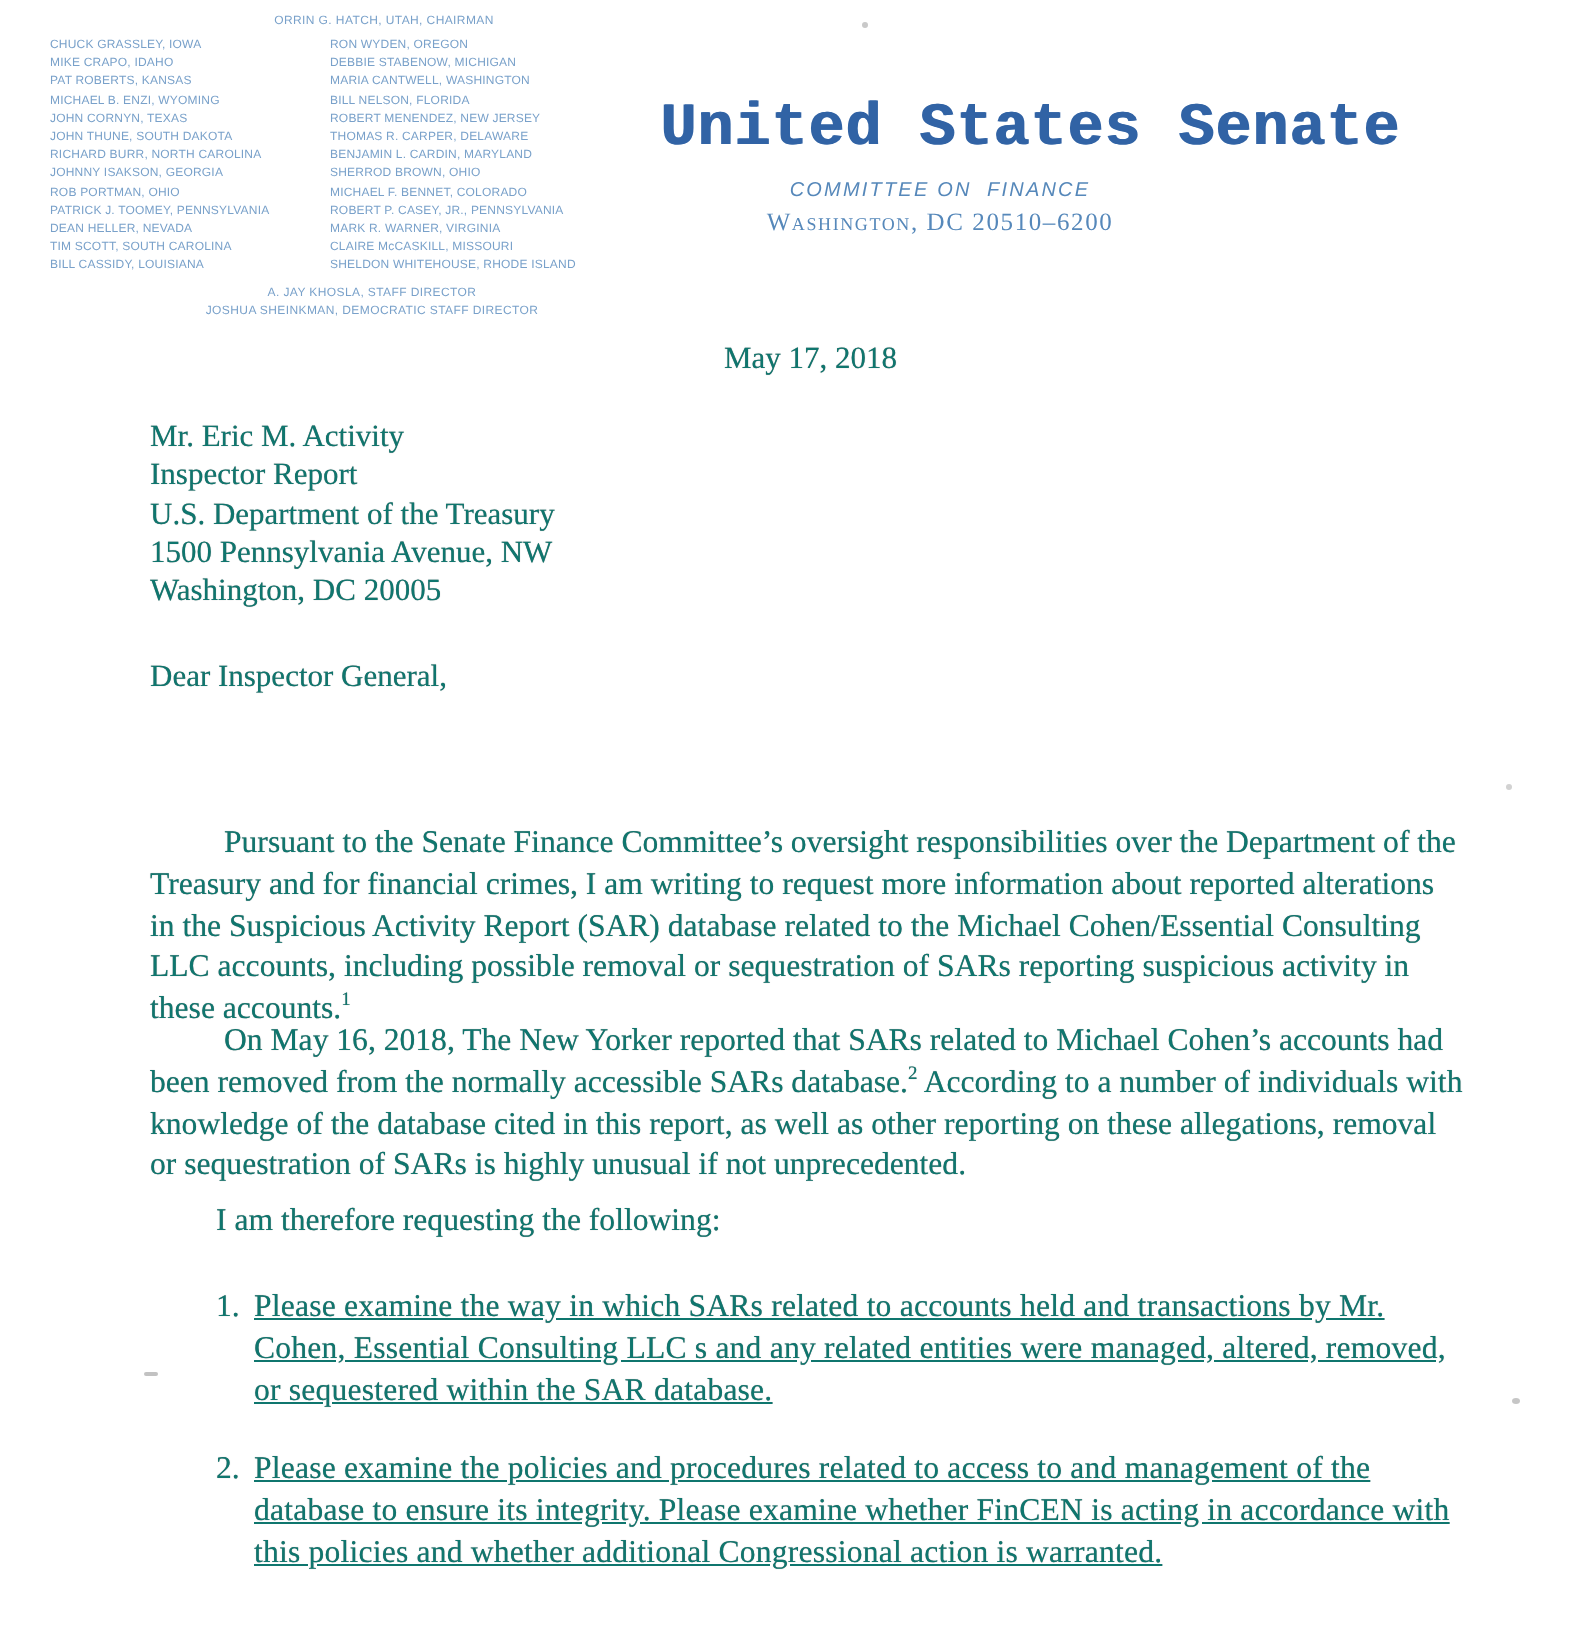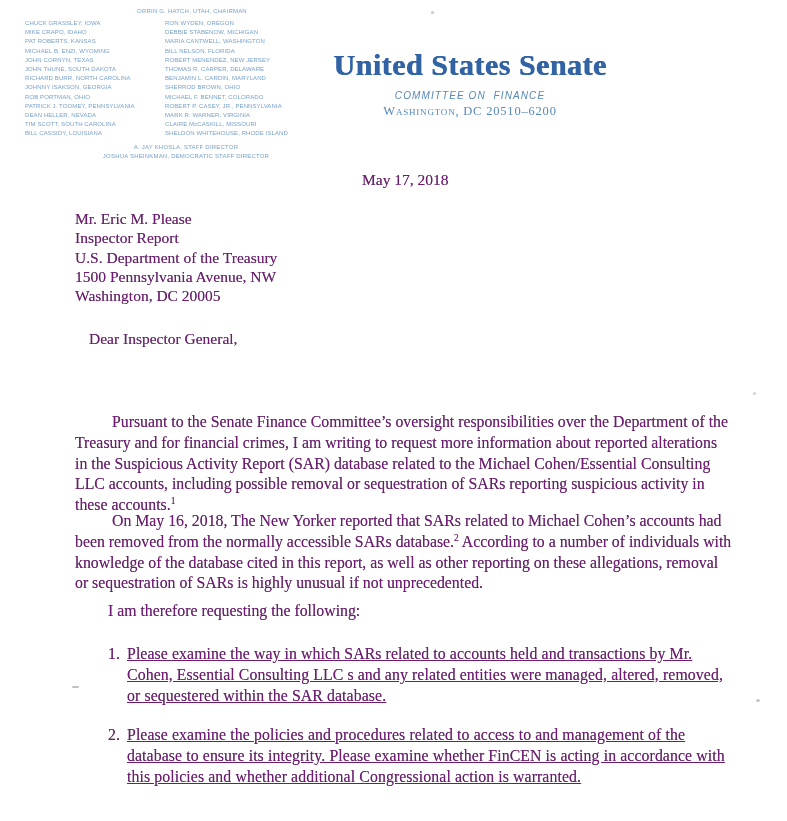--- a/index.html
+++ b/index.html
@@ -33,21 +33,21 @@
     margin-top: 4px; padding-left: 30px;
     font-size: 6px; line-height: 9px; letter-spacing: 0.2px;
     text-align: center;
   }
 
   .senate-header {
     position: absolute; left: 330px; top: 48px; width: 280px;
     text-align: center;
   }
   .senate-wordmark {
-    font-family: Liberation Serif, serif;
+    font-family: Liberation Mono, monospace;
     font-weight: bold;
     font-size: 30px; line-height: 34px;
     color: #3163a5;
     letter-spacing: 0.5px;
     text-shadow: 0.6px 0 0 #3163a5;
     white-space: nowrap;
   }
   .committee-line {
     margin-top: 8px;
     font-family: "Liberation Sans", sans-serif;
@@ -59,35 +59,34 @@
   .address-line {
     margin-top: 3px;
     font-family: Liberation Serif, serif;
     font-variant: small-caps;
     font-size: 12.5px; letter-spacing: 0.8px;
     color: #5688ba;
   }
 
   
   .scantext {
-    color: #701a75;
+    color: #0f766e;
     text-shadow: 0 0 0.35px rgba(20,20,20,0.55);
   }
   .date-line {
     position: absolute; left: 362px; top: 171px;
     font-size: 15.5px;
   }
   .recipient-block {
     position: absolute; left: 75px; top: 209px;
     font-size: 15.5px; line-height: 19.3px;
   }
   .salutation {
     position: absolute; left: 75px; top: 330px;
     font-size: 15.5px;
-    margin-left: 14px;
   }
   .para {
     position: absolute; left: 75px; width: 657px;
     font-size: 15.8px; line-height: 20.8px;
     text-indent: 37px;
   }
   .para-1 { top: 368px; margin-top: 44px; }
   .para-2 { top: 483px; margin-top: 28px; }
   .para-3 { position: absolute; left: 108px; top: 602px; font-size: 15.8px; }
   sup.fn { font-size: 9.5px; line-height: 0; }
@@ -160,21 +159,21 @@
 
   <div class="senate-header">
     <div class="senate-wordmark">United States Senate</div>
     <div class="committee-line">COMMITTEE ON  FINANCE</div>
     <div class="address-line">Washington, DC 20510–6200</div>
   </div>
 
   <div class="date-line scantext">May 17, 2018</div>
 
   <div class="recipient-block scantext">
-      <div>Mr. Eric M. Please</div>
+      <div>Mr. Eric M. Activity</div>
       <div>Inspector Report</div>
       <div>U.S. Department of the Treasury</div>
       <div>1500 Pennsylvania Avenue, NW</div>
       <div>Washington, DC 20005</div>
     </div>
 
   <div class="salutation scantext">Dear Inspector General,</div>
 
   <div class="para para-1 scantext"><span>Pursuant to the Senate Finance Committee’s oversight responsibilities over the Department of the Treasury and for financial crimes, I am writing to request more information about reported alterations in the Suspicious Activity Report (SAR) database related to the Michael Cohen/Essential Consulting LLC accounts, including possible removal or sequestration of SARs reporting suspicious activity in these accounts.</span><sup class="fn">1</sup></div>
 

